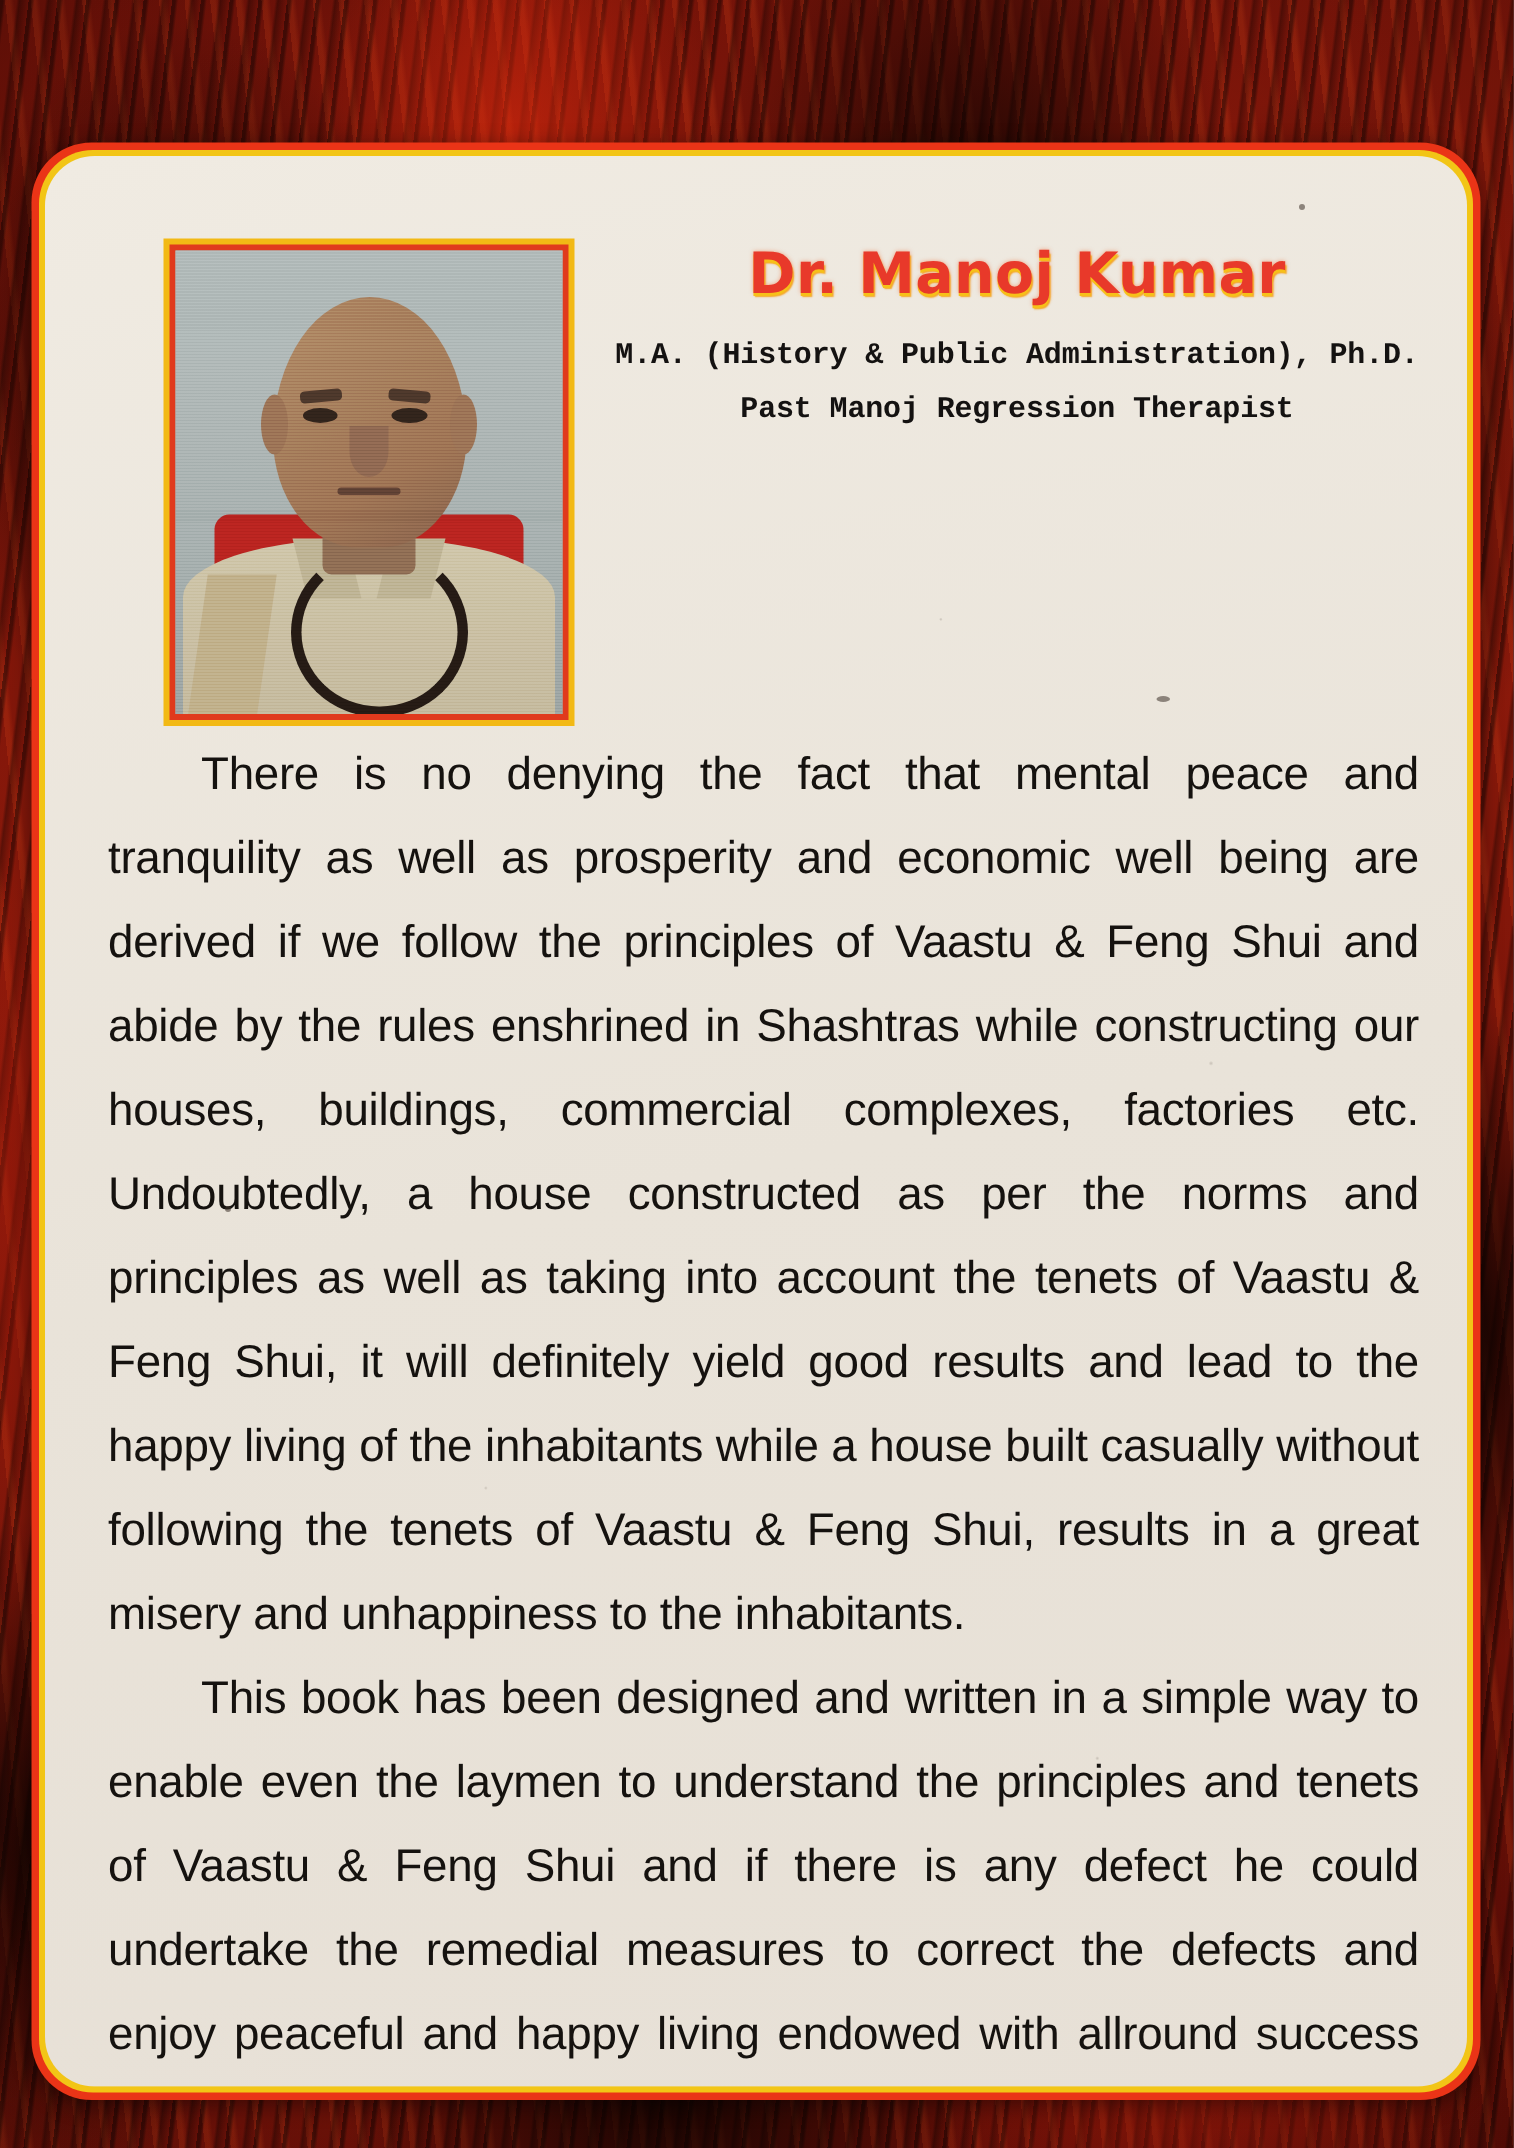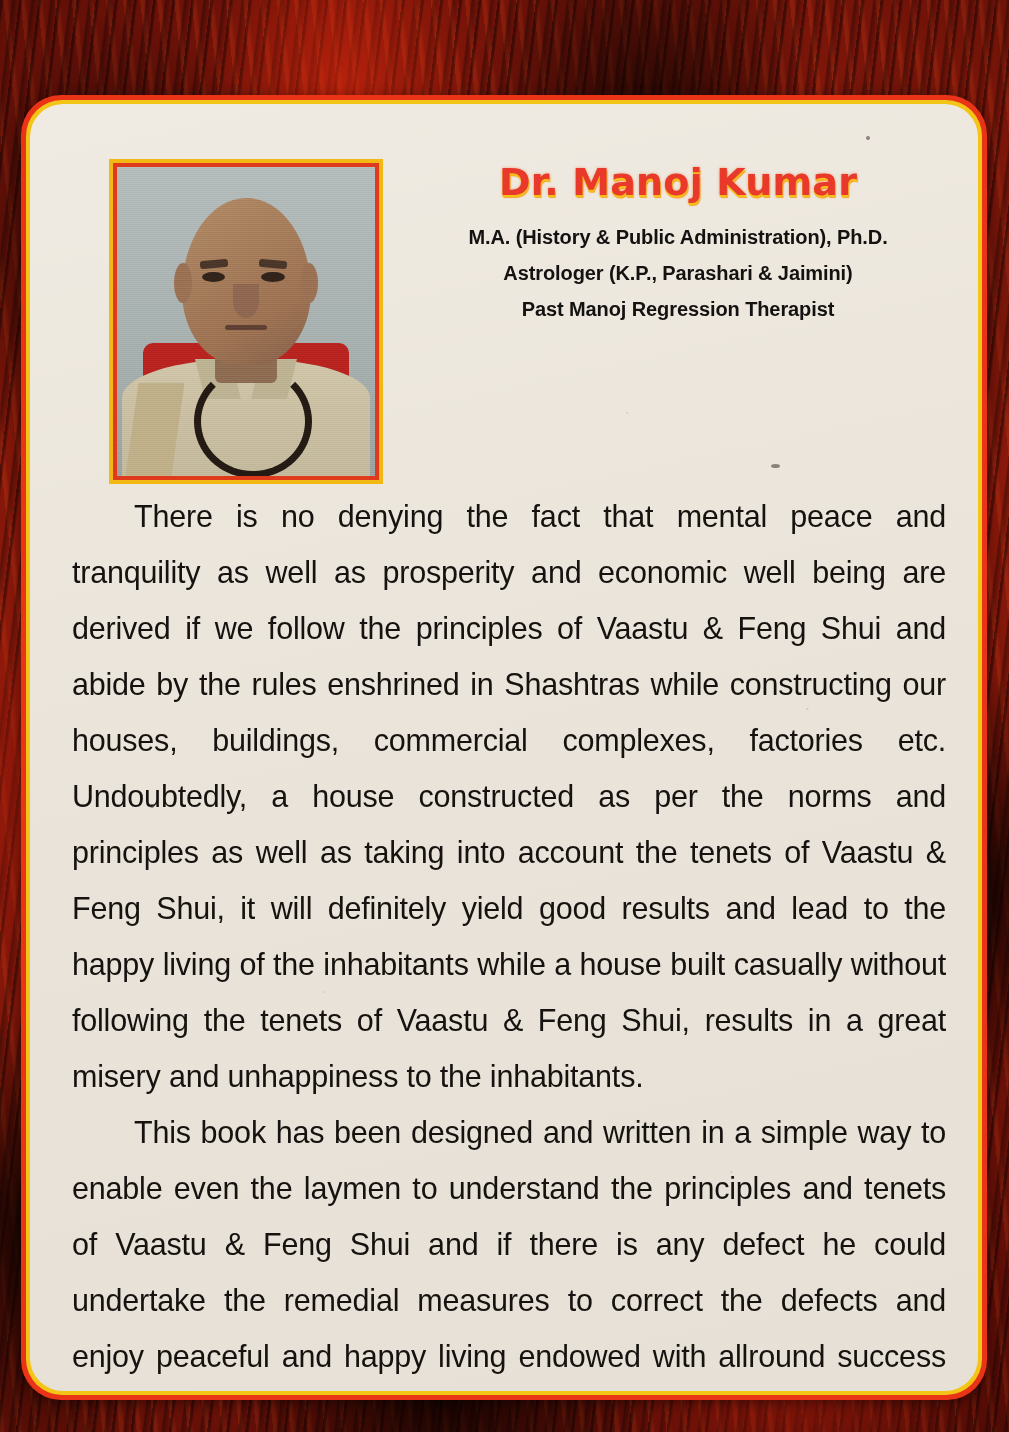--- a/index.html
+++ b/index.html
@@ -257,21 +257,21 @@
     font-weight: bold;
     letter-spacing: 0.2px;
     color: #e8392a;
     text-shadow:
       0 2px 0 #f6c019,
       1px 3px 1px rgba(246,160,20,0.9),
       0 0 3px rgba(240,90,30,0.5);
   }
   .cred {
     margin: 0 0 13px 0;
-    font-family: Liberation Sans, sans-serif;
+    font-family: Liberation Mono, monospace;
     font-size: 20px;
     font-weight: bold;
     color: #141211;
     letter-spacing: -0.1px;
   }
   .cred:last-child { margin-bottom: 0; }
 
   
   .body-copy {
     margin-top: 6px;
@@ -337,21 +337,20 @@
               <div class="p-mouth"></div>
               <div class="p-mala"></div>
               <div class="photo-grain"></div>
             </div>
           </div>
         </div>
 
         <div class="titles">
           <h1 class="author-name">Dr. Manoj Kumar</h1>
           <p class="cred">M.A. (History &amp; Public Administration), Ph.D.</p>
-          <p class="cred">Astrologer (K.P., Parashari &amp; Jaimini)</p>
           <p class="cred">Past Manoj Regression Therapist</p>
         </div>
 
       </div>
 
       <div class="body-copy">
         <p class="para">There is no denying the fact that mental peace and tranquility as well as prosperity and economic well being are derived if we follow the principles of Vaastu &amp; Feng Shui and abide by the rules enshrined in Shashtras while constructing our houses, buildings, commercial complexes, factories etc. Undoubtedly, a house constructed as per the norms and principles as well as taking into account the tenets of Vaastu &amp; Feng Shui, it will definitely yield good results and lead to the happy living of the inhabitants while a house built casually without following the tenets of Vaastu &amp; Feng Shui, results in a great misery and unhappiness to the inhabitants.</p>
         <p class="para">This book has been designed and written in a simple way to enable even the laymen to understand the principles and tenets of Vaastu &amp; Feng Shui and if there is any defect he could undertake the remedial measures to correct the defects and enjoy peaceful and happy living endowed with allround success and prosperity. The whole book has been divided into Nineteen chapters, each dealing with different phenomena of better living and balancing the Five Elements and the defined course of Nature. The book is a scholarly creation in which the author has incorporated his vast experiences and research to dig out an effective solution based on Vaastu &amp; Feng Shui to bring health,wealth &amp; prosperity in the lives of common people..</p>
       </div>
 

